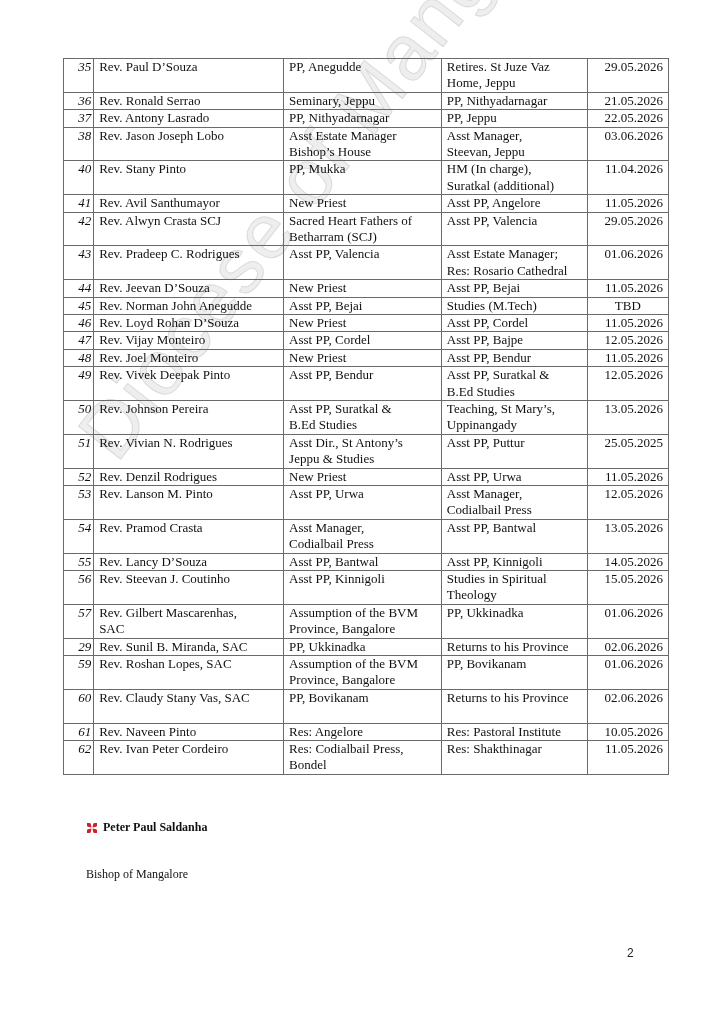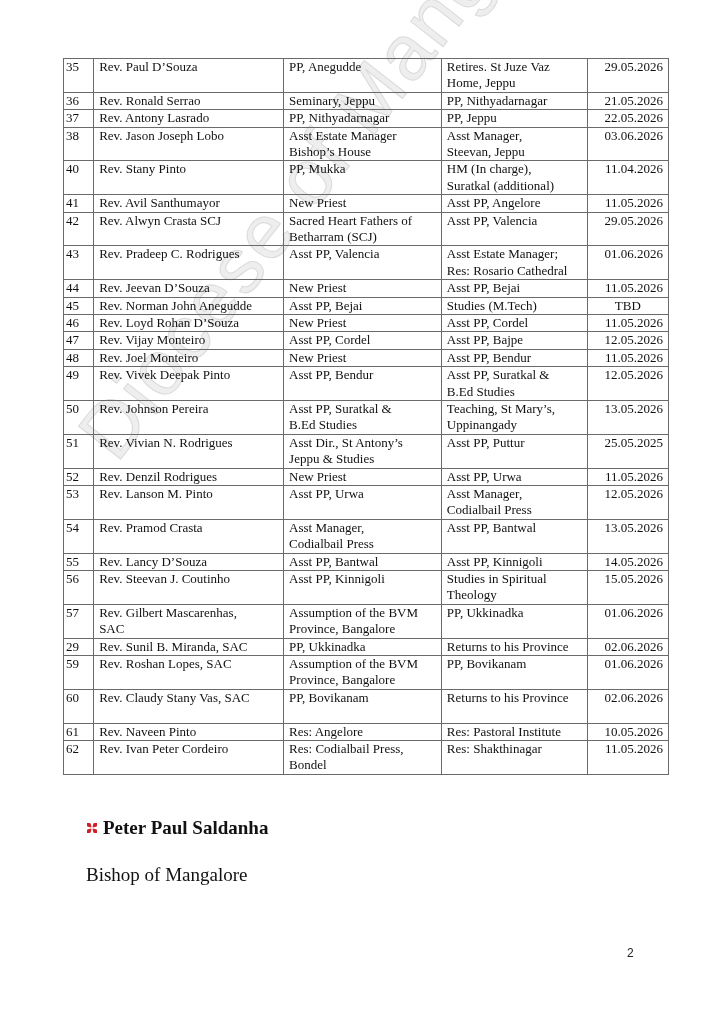--- a/index.html
+++ b/index.html
@@ -31,21 +31,21 @@
       font-size: 13px;
       line-height: 16.4px;
     }
     table.transfers td {
       border: 1px solid #6a6a6a;
       padding: 0 4px 0 5px;
       vertical-align: top;
       white-space: nowrap;
       overflow: hidden;
     }
-    table.transfers td.c-no { width: 25px; text-align: left; padding: 0 2px; }
+    table.transfers td.c-no { width: 25px; text-align: right; padding: 0 2px; font-style: italic; }
     table.transfers td.c-name { width: 179px; }
     table.transfers td.c-from { width: 147px; }
     table.transfers td.c-to { width: 135px; }
     table.transfers td.c-date { width: 70px; text-align: right; padding-right: 5px; }
     table.transfers td.c-date.center { text-align: center; }
     td .line { display: block; height: 16.4px; }
     tr.h1 td { height: 16.4px; }
     tr.h2 td { height: 32.8px; }
 
     .watermark {
@@ -60,21 +60,21 @@
       white-space: nowrap;
       pointer-events: none;
       letter-spacing: 2px;
       -webkit-text-stroke: 1px rgba(140,140,140,0.25);
     }
 
     .signature {
       position: absolute;
       left: 86px;
       top: 819px;
-      font-size: 19px;
+      font-size: 12px;
       line-height: 17px;
     }
     .sig-name-row { display: flex; align-items: center; }
     .cross-icon {
       display: inline-block;
       width: 12px;
       height: 12px;
       margin-right: 5px;
       position: relative;
     }

